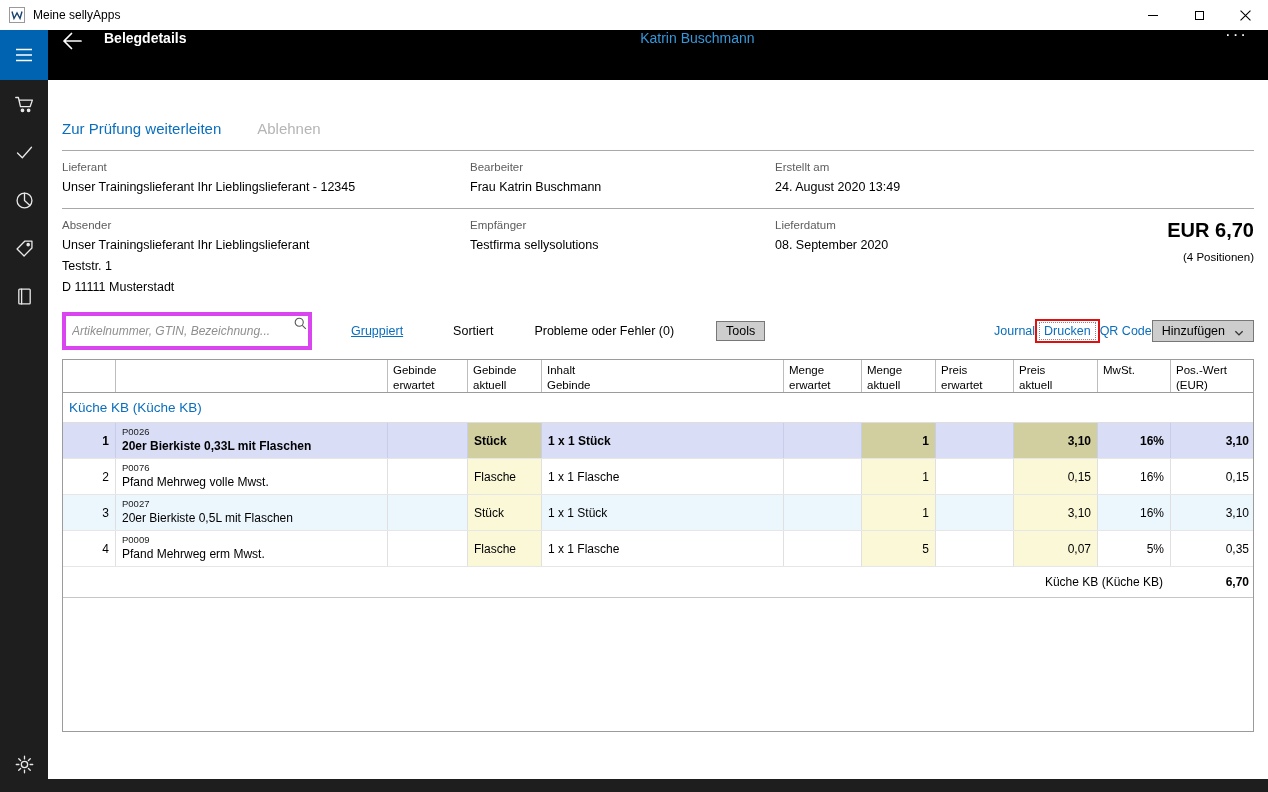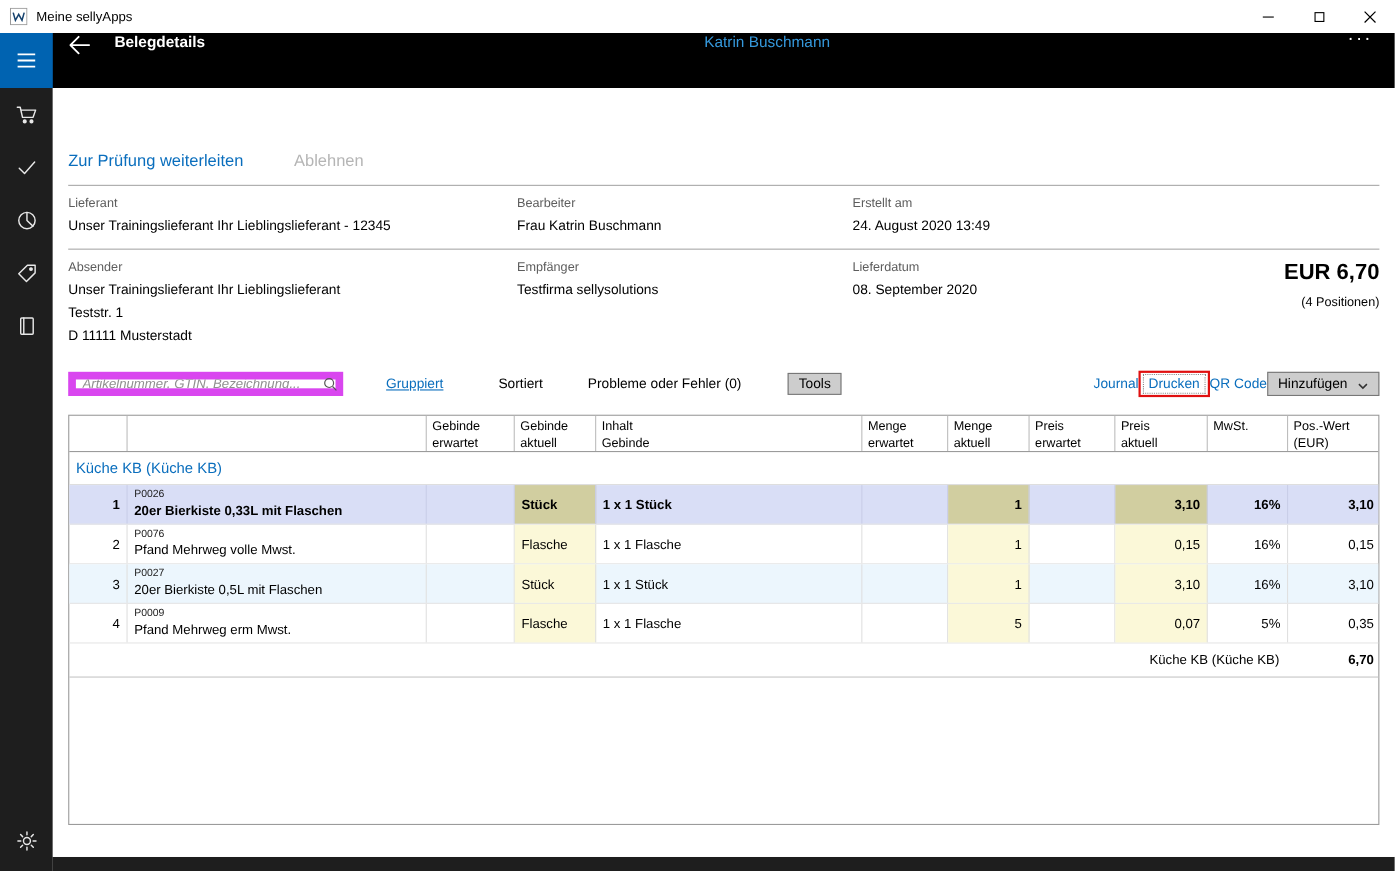--- a/index.html
+++ b/index.html
@@ -31,41 +31,41 @@
 
   
   .bottombar{position:absolute;left:48px;right:0;bottom:0;height:13px;background:#1e1e1e}
 
   
   .main{position:absolute;left:48px;top:80px;right:0;bottom:13px;background:#fff;padding:0 14px;overflow:hidden}
 
   .doc-head{display:flex;justify-content:space-between;padding-top:13px}
   .doc-title{font-size:21px;font-weight:bold}
   .doc-beleg{font-size:15px;margin-top:11px;color:#141414}
-  .doc-actions{display:flex;gap:46px;margin-top:45px;font-size:15px;align-items:baseline}
+  .doc-actions{display:flex;gap:36px;margin-top:27px;font-size:15px;align-items:baseline}
   .link{color:#0a6ebd;cursor:pointer;text-decoration:none}
   .reject{color:#b5b5b5;cursor:default}
   .divider{border:0;border-top:1px solid #a8a8a8;margin-top:13px}
 
   .info-sec{position:relative}
   .sec1{height:57px}
   .sec2{height:97px}
   .icol1{position:absolute;left:0;top:0}
   .icol2{position:absolute;left:408px;top:0}
   .icol3{position:absolute;left:713px;top:0}
   .info-label{font-size:11.5px;color:#5d5d5d;margin-top:10px}
   .info-value{font-size:12.5px;color:#000;margin-top:7px}
   .total-block{position:absolute;right:0;top:10px;text-align:right}
   .total-amount{font-size:20px;font-weight:bold}
   .total-pos{font-size:11.5px;margin-top:9px}
 
   
   .toolbar{display:flex;align-items:center;margin-top:12px;font-size:12.5px;height:26px}
   .searchbox{position:relative;width:250px;flex:none}
-  .searchbox input{width:100%;height:22px;border:7px solid #d946ef;padding:0 24px 0 6px;font-size:12px;font-family:inherit;outline:none;color:#404040}
+  .searchbox input{width:100%;height:38px;border:4px solid #d946ef;padding:0 24px 0 6px;font-size:12px;font-family:inherit;outline:none;color:#404040}
   .searchbox input::placeholder{color:#8f8f8f;font-style:italic}
   .search-icon{position:absolute;right:5px;top:4px;width:14px;height:14px}
   .gruppiert{margin-left:39px;text-decoration:underline}
   .sortiert{margin-left:50px;color:#000;cursor:pointer}
   .probleme{margin-left:41px;color:#000;cursor:pointer}
   .btn{background:#cdcdcd;border:1px solid #777;font-size:12.5px;padding:2px 9px;font-family:inherit;cursor:pointer;color:#000}
   .tools-btn{margin-left:42px}
   .tb-right{margin-left:auto;display:flex;align-items:center;}
   .drucken-box{border:2px solid #e01010;padding:1px 2px;display:inline-flex}
   .drucken-inner{border:1px dotted #8a8a8a;padding:1px 4px;display:inline-flex}

